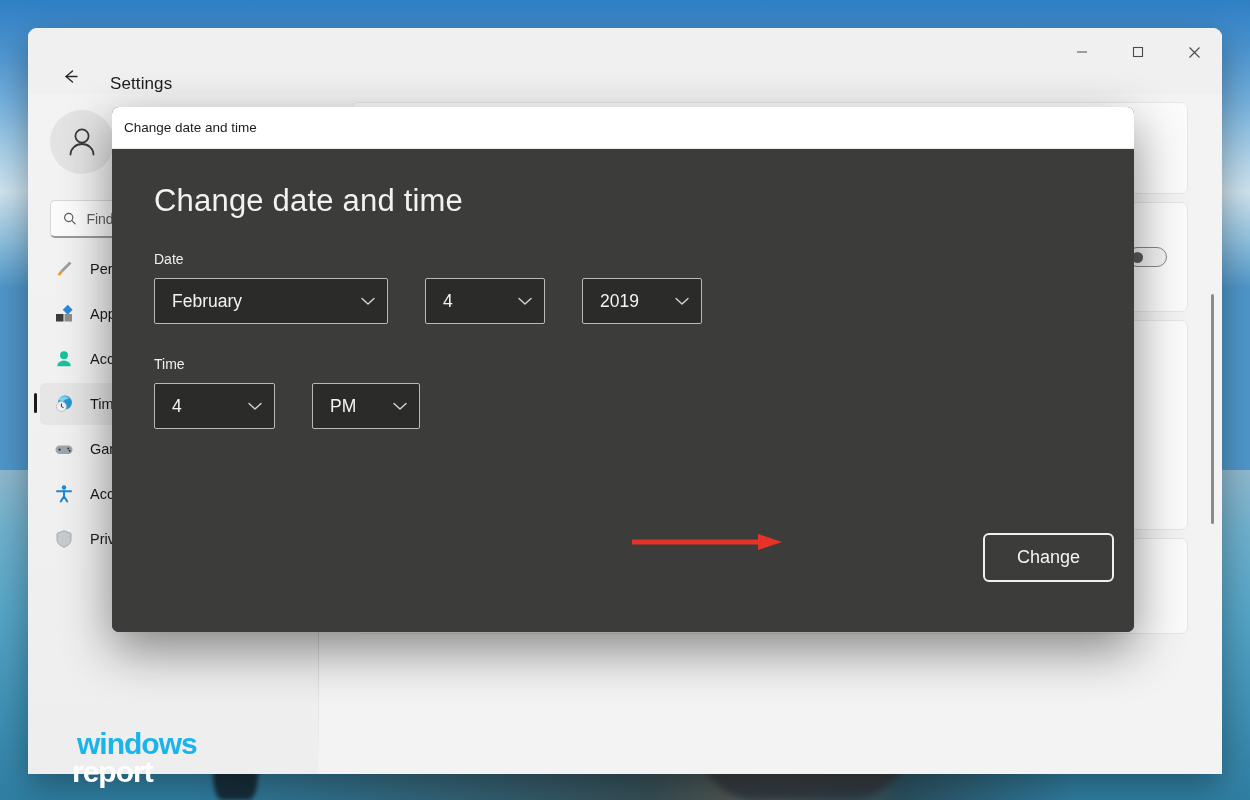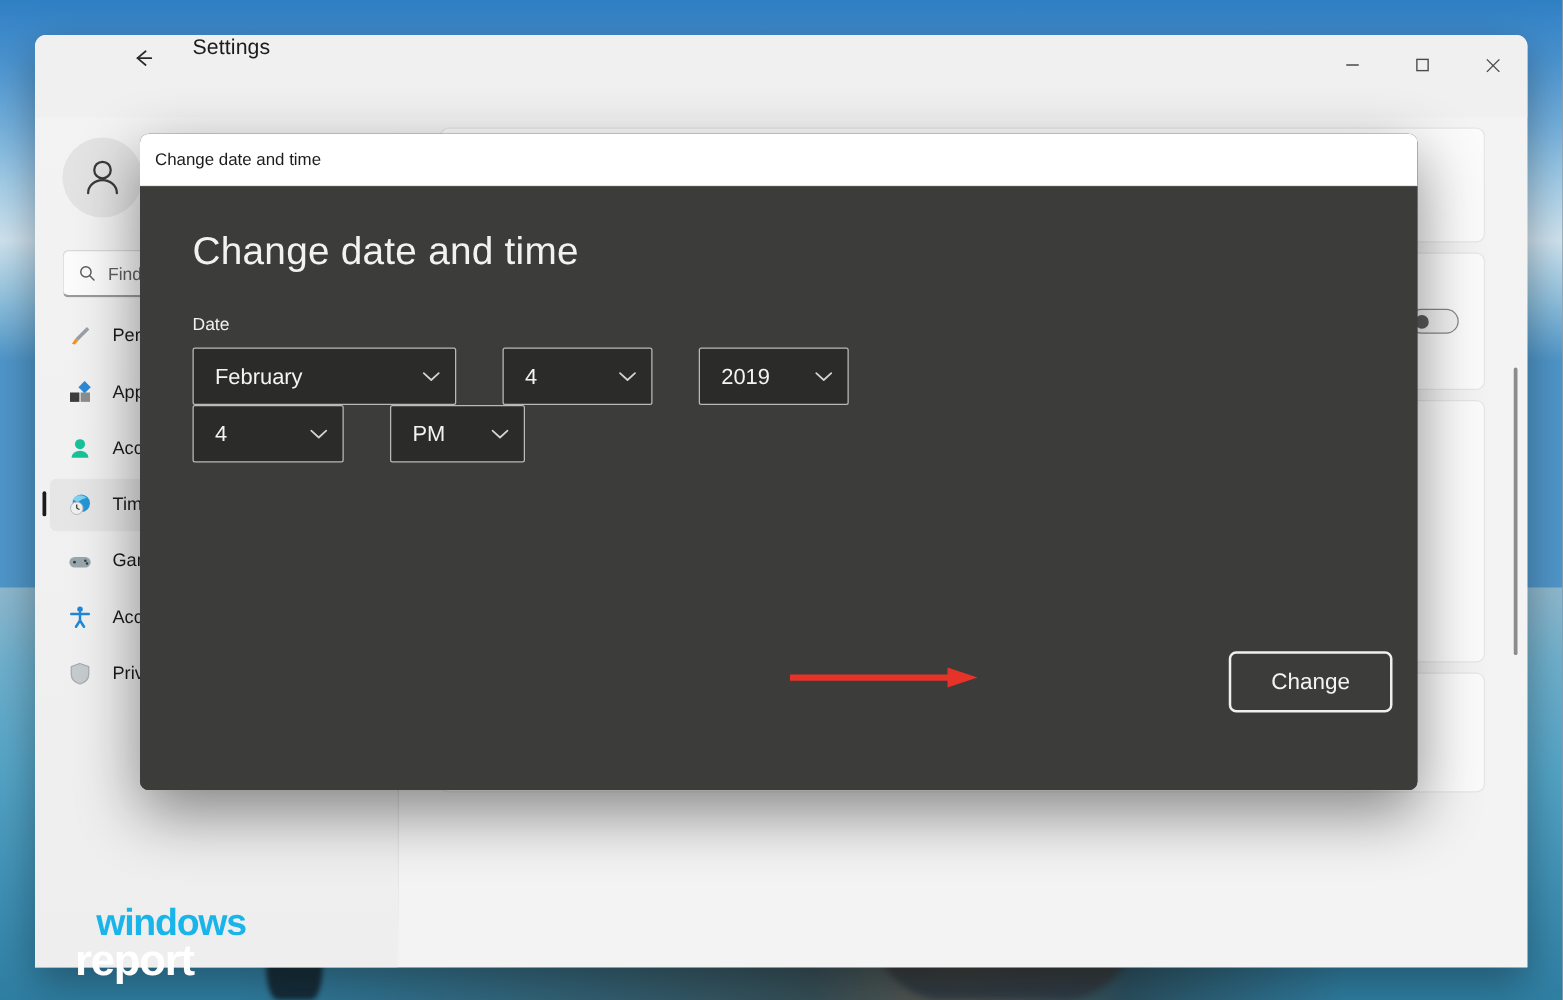--- a/index.html
+++ b/index.html
@@ -87,23 +87,22 @@
     background: #f3f3f3;
     border-radius: 9px 9px 0 0;
     box-shadow: 0 12px 34px rgba(0,0,0,.35);
     overflow: hidden;
   }
 
   .titlebar {
     height: 66px;
     background: #f0f0f0;
     display: flex;
-    align-items: flex-start;
+    align-items: flex-end;
     position: relative;
-    padding-left: 44px;
   }
   .back-btn {
     width: 36px; height: 36px;
     margin-left: 24px;
     display: flex; align-items: center; justify-content: center;
     border-radius: 5px;
     cursor: pointer;
   }
   .win-title {
     margin-left: 22px;
@@ -294,31 +293,31 @@
     display: flex;
     align-items: center;
     justify-content: space-between;
     padding: 0 12px 0 17px;
     color: #f4f4f4;
     font-size: 17.5px;
     cursor: pointer;
     user-select: none;
   }
   .combo .chev { color: #d2d2d2; font-size: 13px; margin-left: 14px; }
-  .combo.w-month { width: 211px; }
+  .combo.w-month { width: 234px; }
   .combo.w-day   { width: 120px; }
   .combo.w-year  { width: 120px; }
   .combo.w-hour  { width: 121px; }
   .combo.w-min   { width: 110px; }
   .combo.w-ampm  { width: 108px; }
 
   .dlg-actions {
     position: absolute;
     right: 20px;
-    bottom: 62px;
+    bottom: 50px;
     display: flex;
     gap: 22px;
   }
   .dlg-btn {
     width: 131px;
     height: 49px;
     background: #3c3c3b;
     border: 2px solid #f0f0f0;
     border-radius: 6px;
     color: #f4f4f4;
@@ -348,26 +347,26 @@
   }
   #watermark .wm1 {
     font-size: 30px;
     font-weight: bold;
     color: #19b5ea;
     letter-spacing: -1px;
     display: block;
     margin-left: 39px;
   }
   #watermark .wm2 {
-    font-size: 35px;
+    font-size: 30px;
     font-weight: bold;
     color: #ffffff;
     letter-spacing: -1px;
     display: block;
-    margin-left: 22px;
+    margin-left: 34px;
   }
 </style>
 </head>
 <body>
 
 <div id="desktop">
   <div id="wallpaper-lower"></div>
   <div id="wallpaper-sun"></div>
   <div id="wallpaper-rock"></div>
   <div id="wallpaper-figure"></div>
@@ -567,20 +566,21 @@
         <div class="combo w-year">
           <span>2019</span>
           <span class="chev">
             <svg width="14" height="9" viewBox="0 0 14 9">
                 <path d="M1 1.5 L7 7 L13 1.5" fill="none" stroke="#d4d4d4" stroke-width="1.4" stroke-linecap="round" stroke-linejoin="round"></path>
               </svg>
           </span>
         </div>
       </div>
 
+      <div class="field-label">Time</div>
       <div class="combo-row">
         <div class="combo w-hour">
           <span>4</span>
           <span class="chev">
             <svg width="14" height="9" viewBox="0 0 14 9">
                 <path d="M1 1.5 L7 7 L13 1.5" fill="none" stroke="#d4d4d4" stroke-width="1.4" stroke-linecap="round" stroke-linejoin="round"></path>
               </svg>
           </span>
         </div>
         <div class="combo w-ampm">

